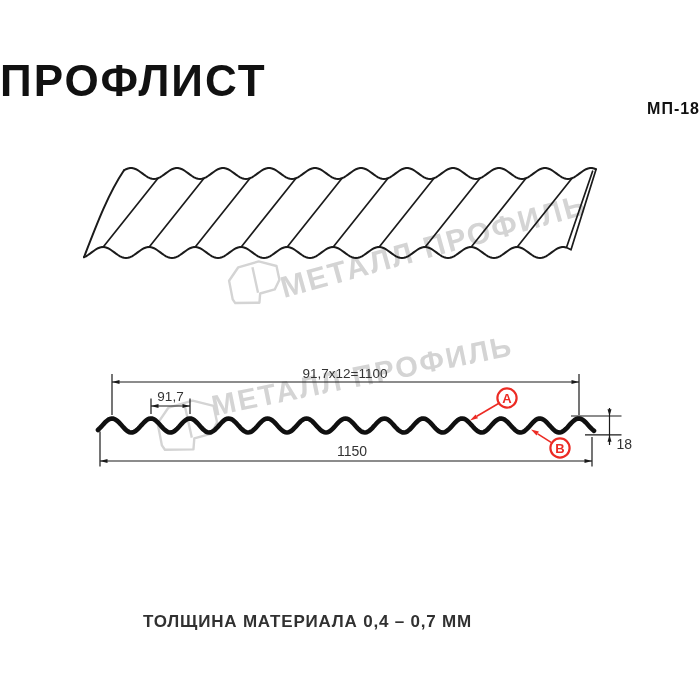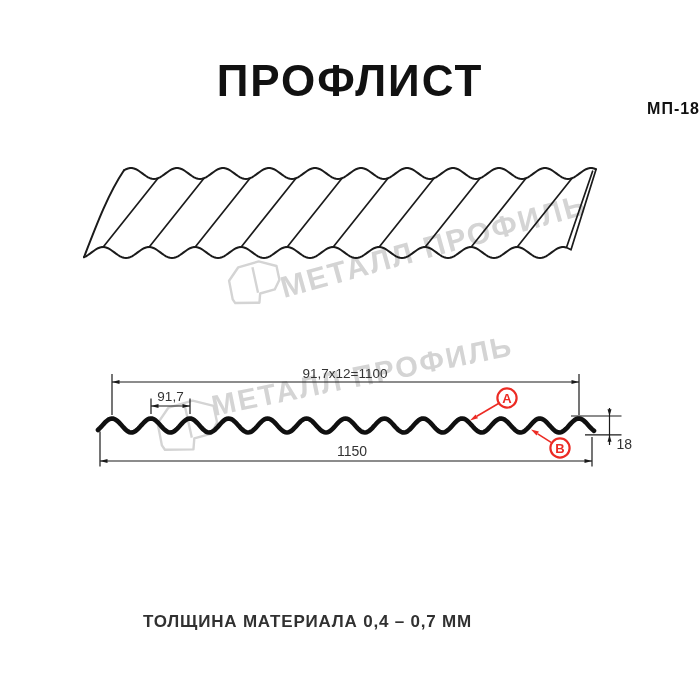--- a/index.html
+++ b/index.html
@@ -3,21 +3,21 @@
 <meta charset="utf-8">
 <style>
   :root{
     --accent_red:#ec2b24; --line:#1b1b1b; --dim_text:#333333;
     --watermark:#d4d4d4; --title:#111111; --footer_text:#313131; --bg:#ffffff;
   }
   html,body{margin:0;padding:0;}
   body{width:700px;height:700px;background:var(--bg);position:relative;overflow:hidden;
        font-family:"Liberation Sans", sans-serif;}
   .abs{position:absolute;}
-  .title{top:56px;left:0;width:700px;text-align:center;font-size:44px;font-weight:800;
+  .title{top:56px;left:0;width:700px;font-size:44px;font-weight:800;
          letter-spacing:2px;color:var(--title);}
   .subtitle{top:100px;left:0;width:700px;text-align:right;font-size:16px;font-weight:700;
             letter-spacing:1px;color:var(--title);}
   .footer-note{top:612px;left:0;width:615px;text-align:center;font-size:17px;font-weight:700;
                letter-spacing:0.8px;color:var(--footer_text);}
   svg{overflow:visible;}
   .ln{stroke:var(--line);stroke-width:2;fill:none;stroke-linecap:round;stroke-linejoin:round;}
   .dimln{stroke:var(--line);stroke-width:1.2;fill:none;}
   .dimarr{fill:var(--line);stroke:none;}
   .dimtxt{fill:var(--dim_text);font-size:13.5px;font-family:"Liberation Sans",sans-serif;}

